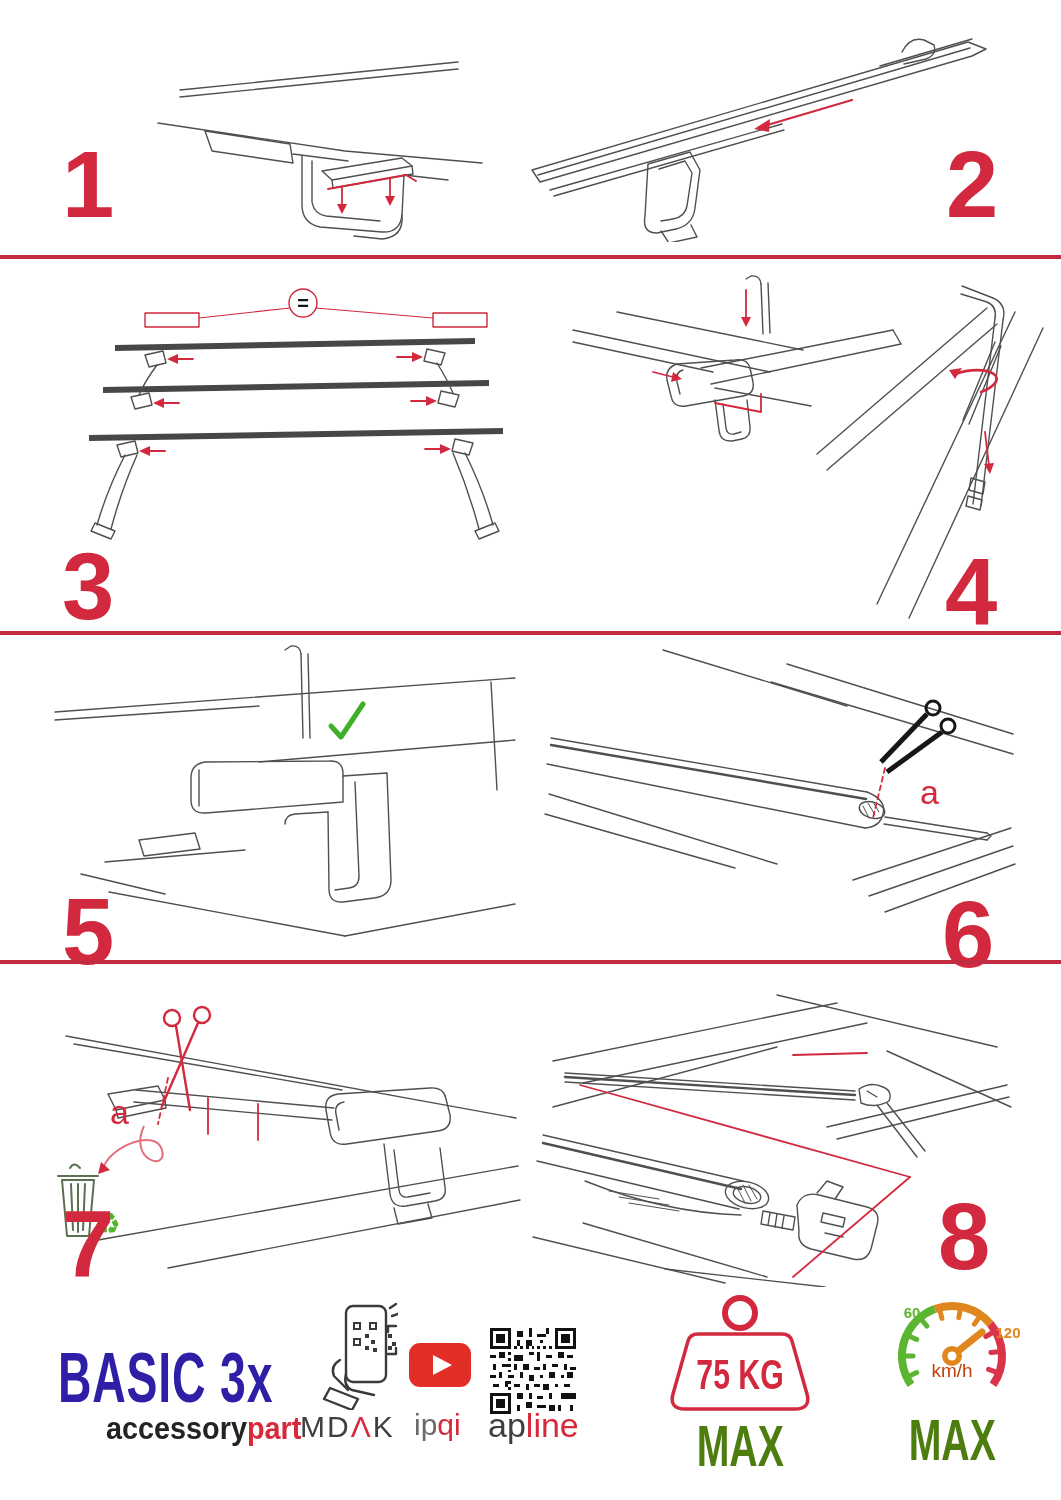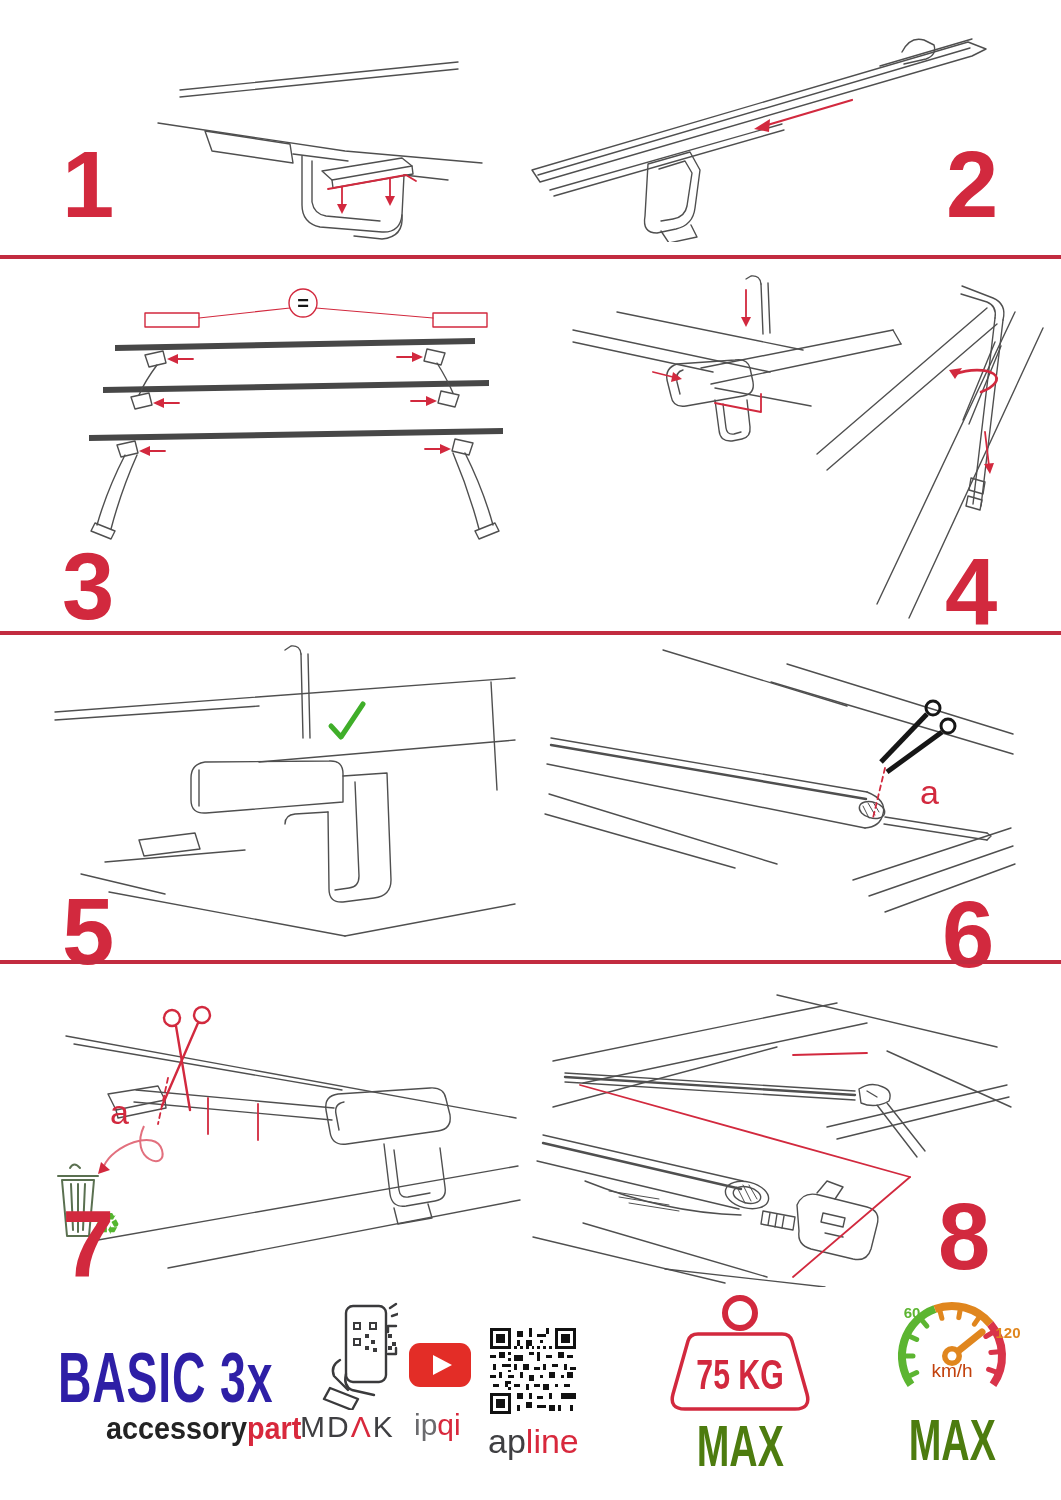--- a/index.html
+++ b/index.html
@@ -25,21 +25,21 @@
 
   
   .product{position:absolute;left:58px;top:1336px;white-space:nowrap;}
   .product .pn{display:inline-block;color:#2e1fa6;font-size:58px;font-weight:700;letter-spacing:1px;
                transform:scale(0.8,1.22);transform-origin:left top;}
   .brandline{position:absolute;left:58px;top:1410px;white-space:nowrap;font-size:32px;font-weight:700;margin-left:48px;}
   .brandline .inner{display:inline-block;transform:scaleX(0.9);transform-origin:left top;}
   .dark{color:#232323;} .brred{color:#d8283c;} .lgrey{color:#6a6a6d;} .ldark{color:#3f3f42;}
   .mdak{position:absolute;left:300px;top:1410px;font-size:30px;font-weight:400;letter-spacing:2px;color:#3f3f42;}
   .ipqi{position:absolute;left:414px;top:1408px;font-size:30px;font-weight:400;text-align:center;}
-  .apline{position:absolute;left:488px;top:1406px;font-size:34px;font-weight:400;margin-top:16px;}
+  .apline{position:absolute;left:488px;top:1406px;font-size:34px;font-weight:400;}
   .maxlabel{position:absolute;width:160px;text-align:center;color:#4d7c0f;font-size:56px;font-weight:700;line-height:1;}
   .maxlabel .inner{display:inline-block;transform:scale(0.7,1.02);transform-origin:center top;}
   .kmh{position:absolute;left:872px;top:1360px;width:160px;text-align:center;color:#c2410c;font-size:19px;}
 </style>
 </head>
 <body>
 
 <div class="page">
 
   <svg class="illus" style="left:150px;top:55px" width="340" height="195" viewBox="0 0 340 195">

